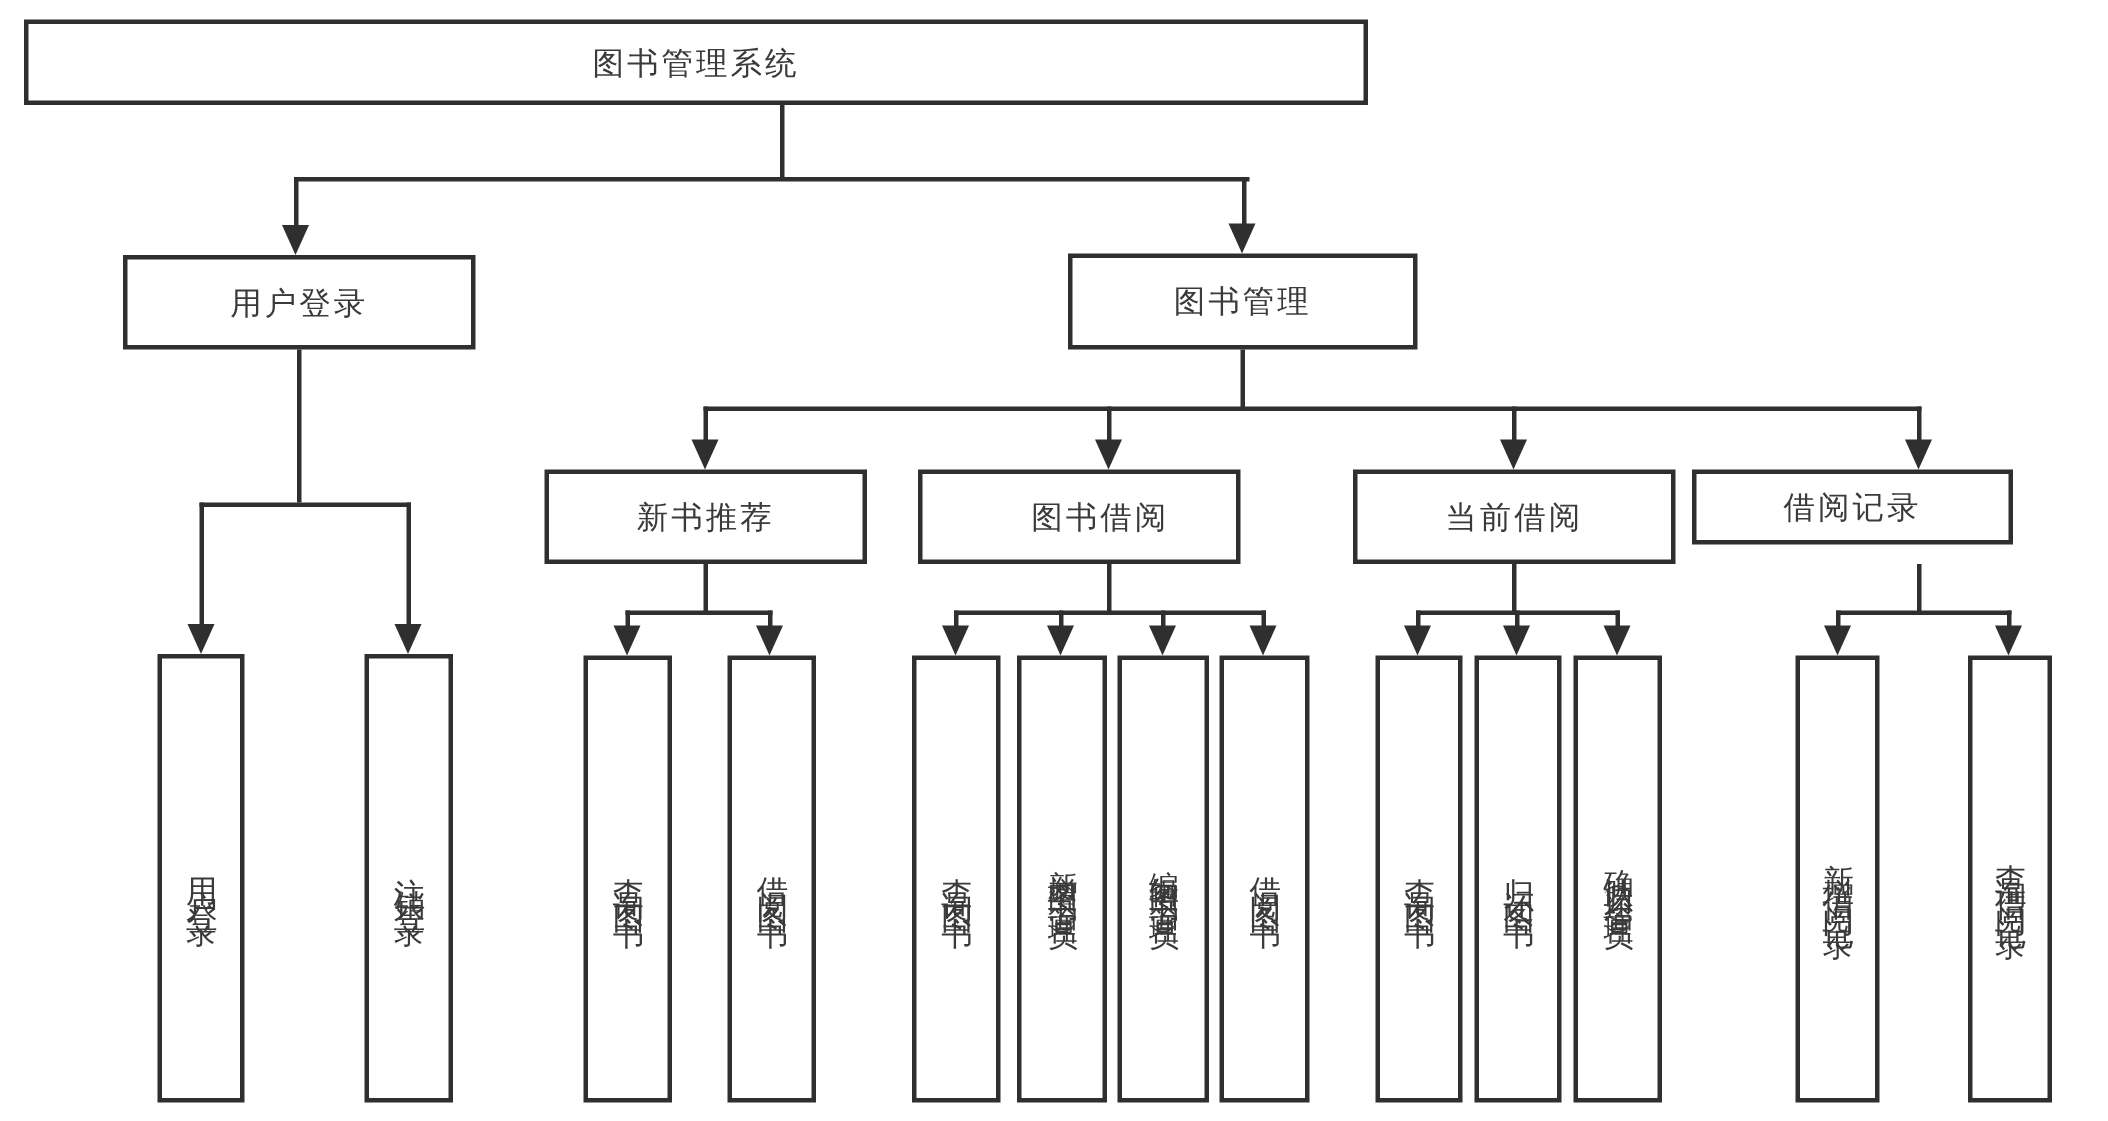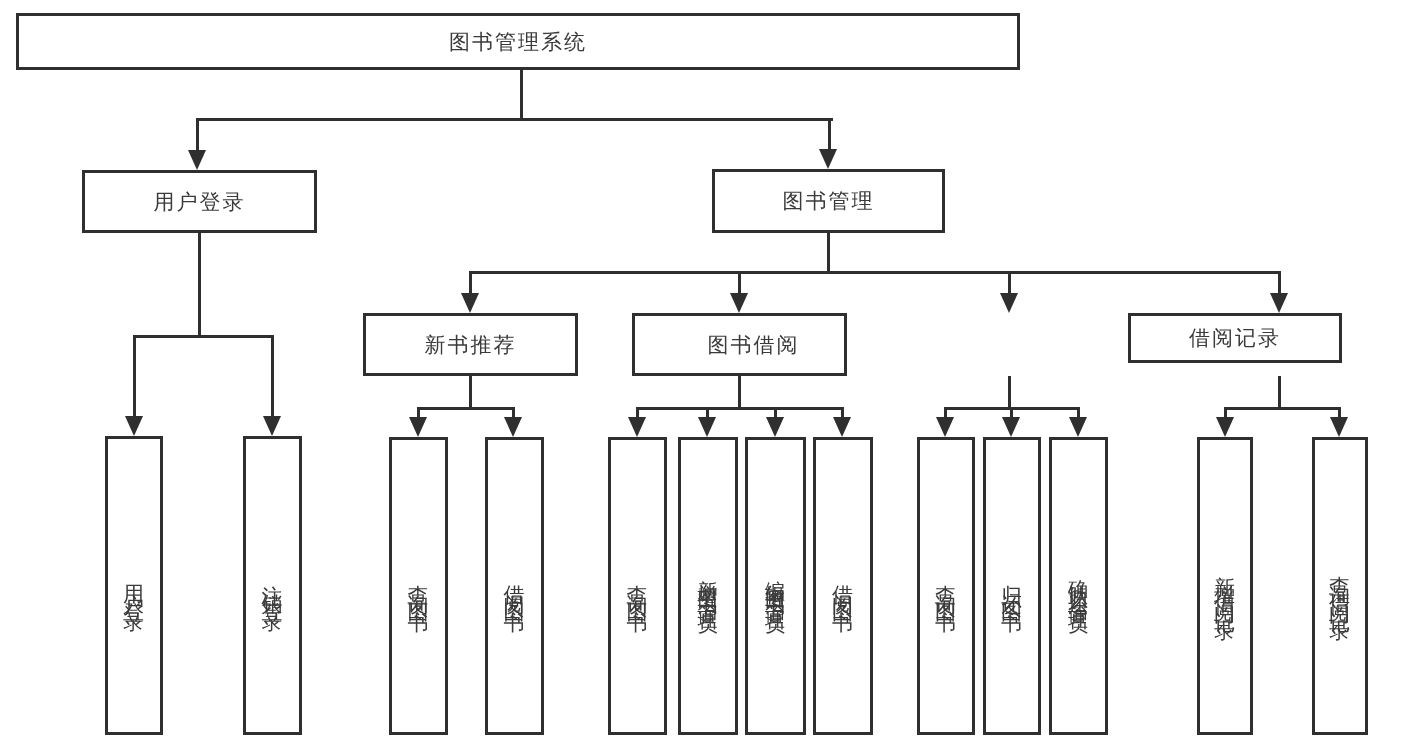--- a/index.html
+++ b/index.html
@@ -49,30 +49,31 @@
     position:absolute;right:2px;bottom:5px;
     font-size:19px;color:var(--wm);
     letter-spacing:1px;
   }
 </style>
 </head>
 <body>
 
 <div class="stage">
 
-  <div class="box" style="left:16px;top:13px;width:1004px;height:57px;text-align:right;">图书管理系统</div>
+  <div class="box" style="left:16px;top:13px;width:896px;height:57px;text-align:right;">图书管理系统</div>
 
   <div class="box" style="left:82px;top:170px;width:235px;height:63px;">用户登录</div>
 
   <div class="box" style="left:363px;top:313px;width:215px;height:63px;">新书推荐</div>
 
   <div class="box" style="left:712px;top:169px;width:233px;height:64px;">图书管理</div>
 
-  <div class="box" style="left:632px;top:313px;width:215px;height:63px;padding-left:28px;">图书借阅</div>
+  <div class="box" style="left:612px;top:313px;width:215px;height:63px;padding-left:28px;">图书借阅</div>
 
+  <div class="box" style="left:902px;top:313px;width:215px;height:63px;">当前借阅</div>
 
   <div class="box" style="left:1128px;top:313px;width:214px;height:50px;">借阅记录</div>
 
   <div class="box vbox" style="left:105px;top:436px;width:58px;height:299px;">用户登录</div>
   <div class="box vbox" style="left:243px;top:436px;width:59px;height:299px;">注销登录</div>
 
   <div class="box vbox" style="left:389px;top:437px;width:59px;height:298px;">查询图书</div>
   <div class="box vbox" style="left:485px;top:437px;width:59px;height:298px;">借阅图书</div>
 
   <div class="box vbox" style="left:608px;top:437px;width:59px;height:298px;">查询图书</div>

